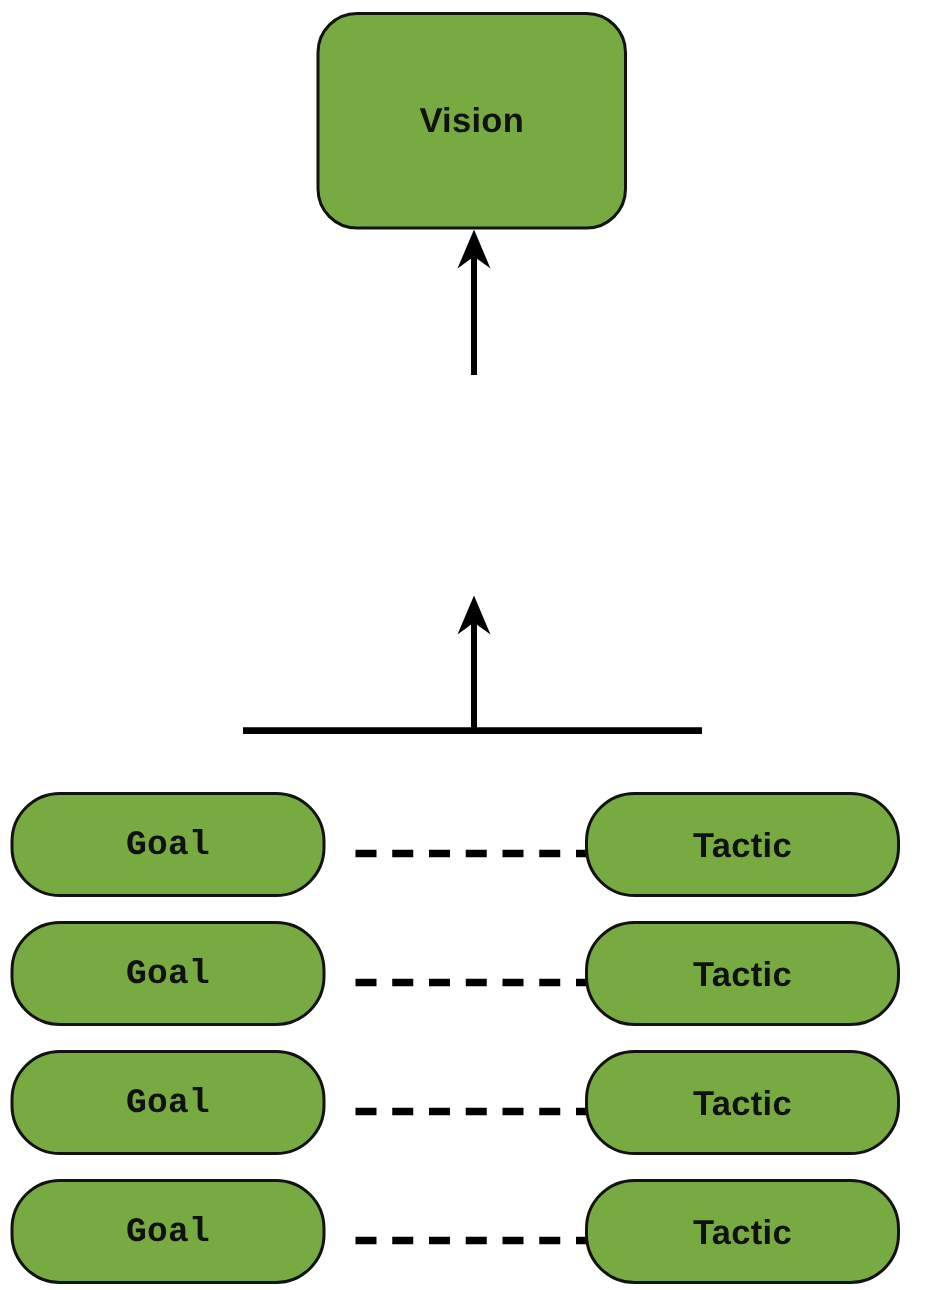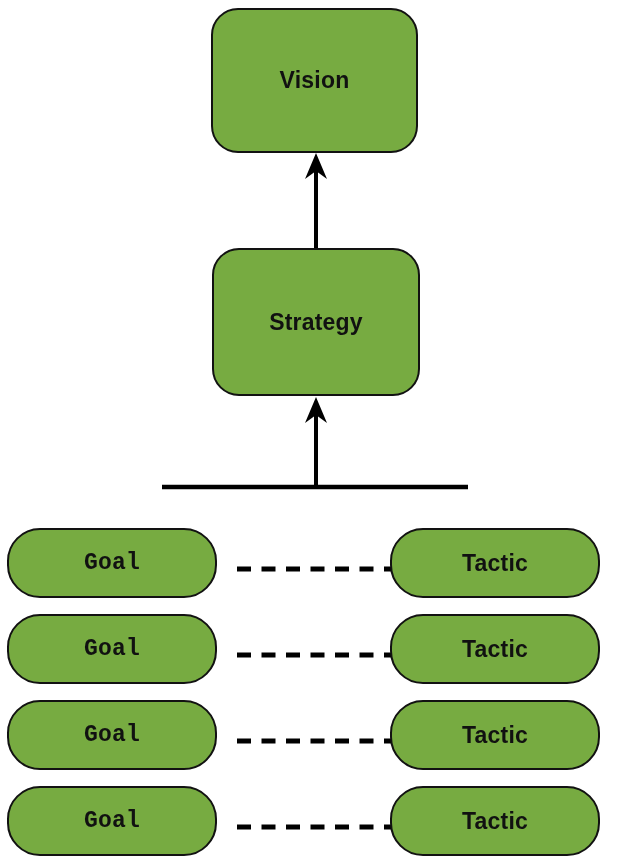--- a/index.html
+++ b/index.html
@@ -83,23 +83,20 @@
     <line class="dash" x1="237" y1="569" x2="397" y2="569"></line>
     <line class="dash" x1="237" y1="655" x2="397" y2="655"></line>
     <line class="dash" x1="237" y1="741" x2="397" y2="741"></line>
     <line class="dash" x1="237" y1="827" x2="397" y2="827"></line>
   </svg>
 
   <div class="node box vision">
     <span class="label">Vision</span>
   </div>
 
-  <div class="node box strategy">
-    <span class="label">Strategy</span>
-  </div>
 
   <div class="node pill goal row-0">
     <span class="label">Goal</span>
   </div>
   <div class="node pill tactic row-0">
     <span class="label">Tactic</span>
   </div>
 
   <div class="node pill goal row-1">
     <span class="label">Goal</span>

